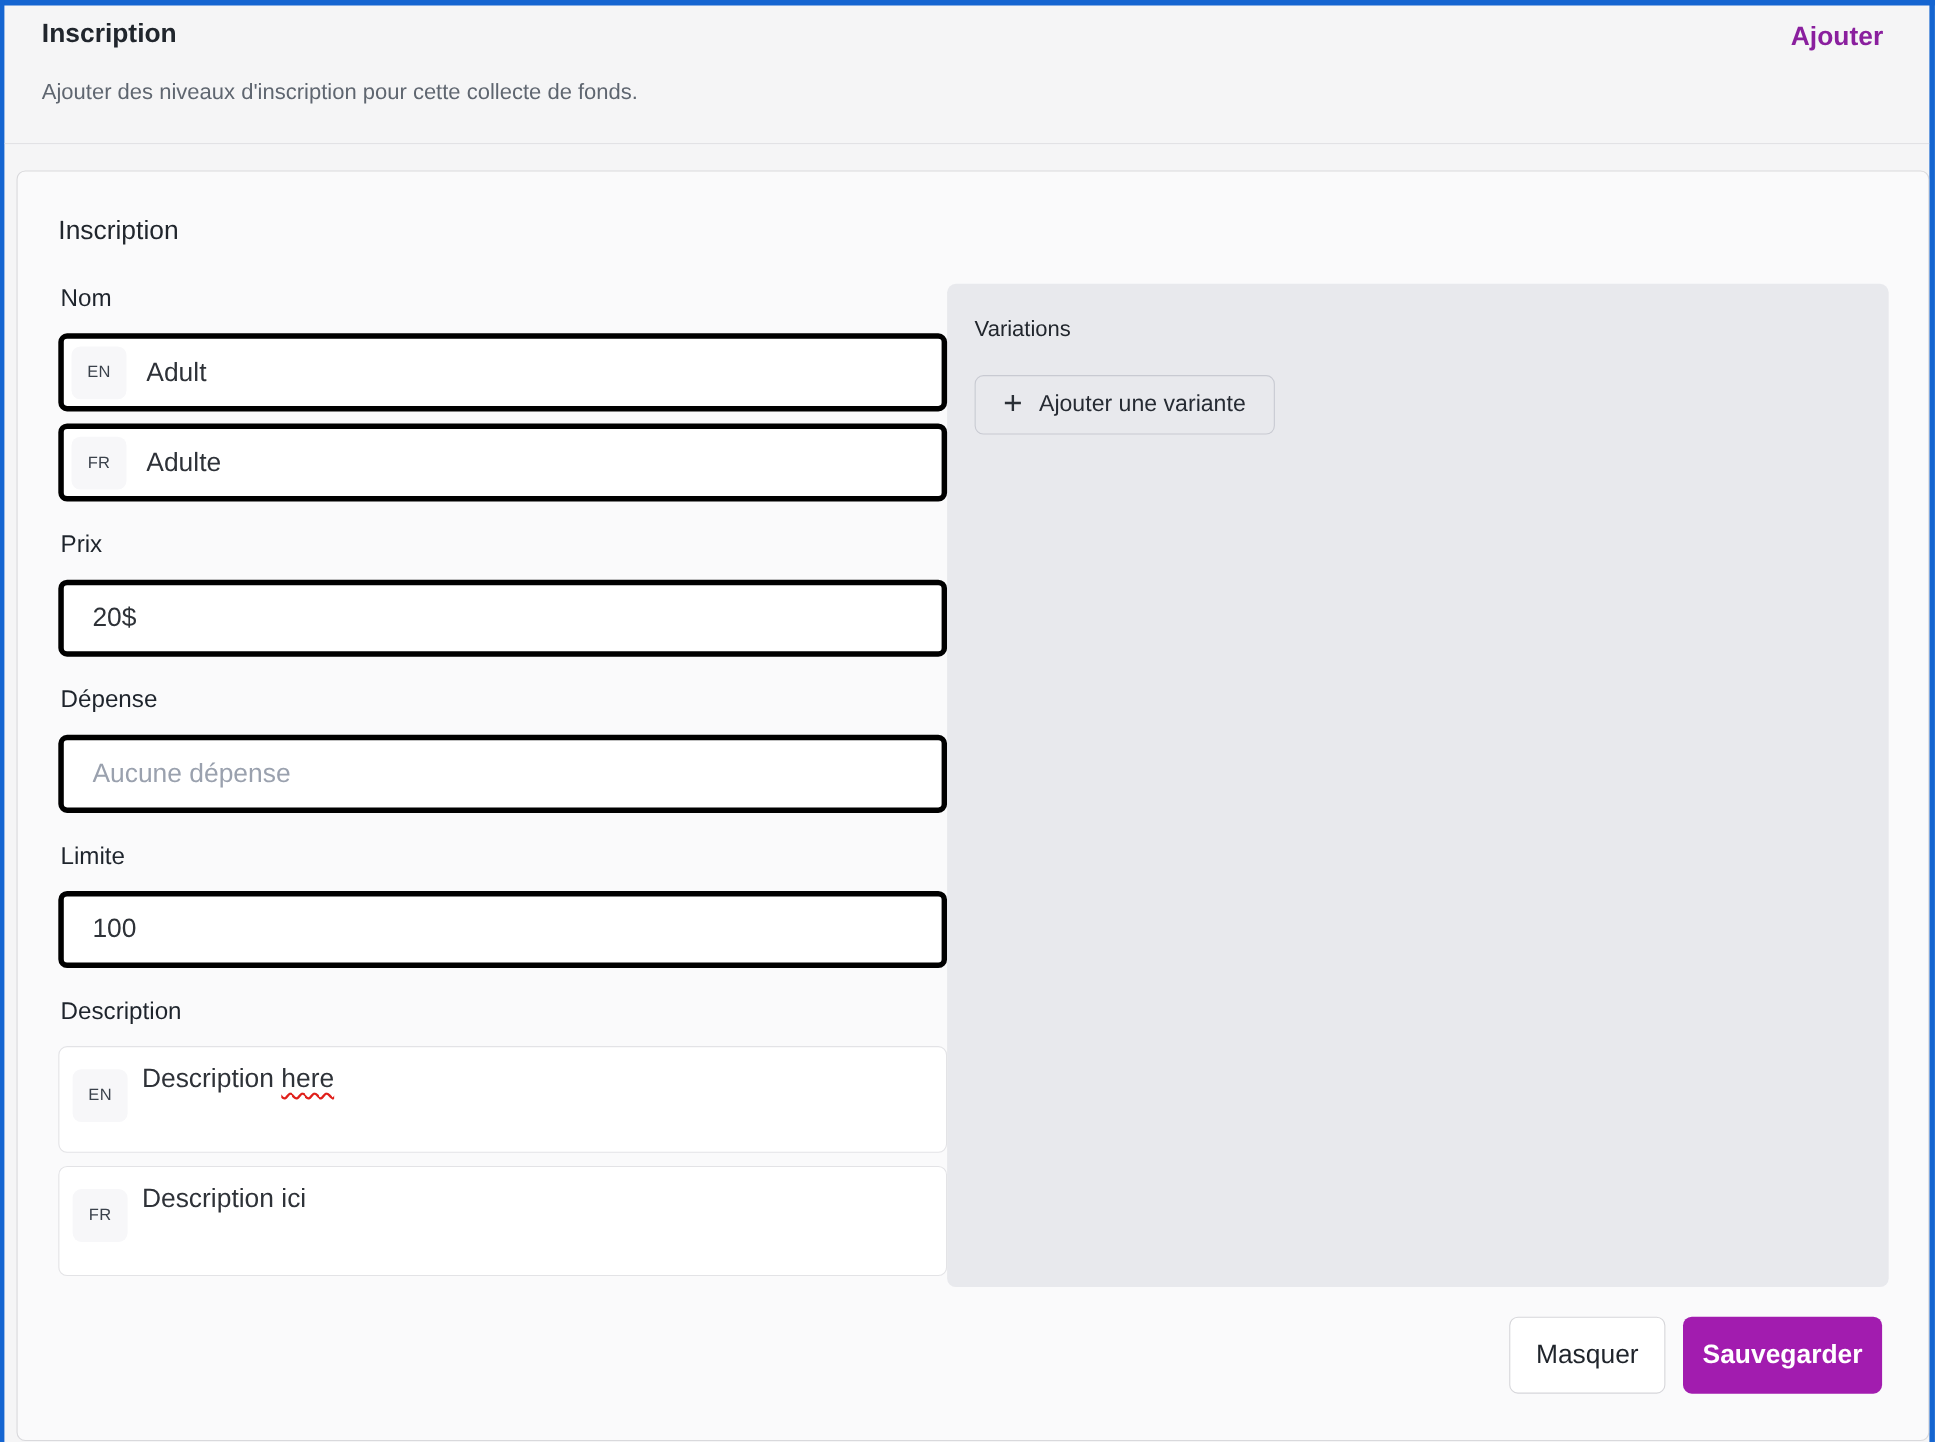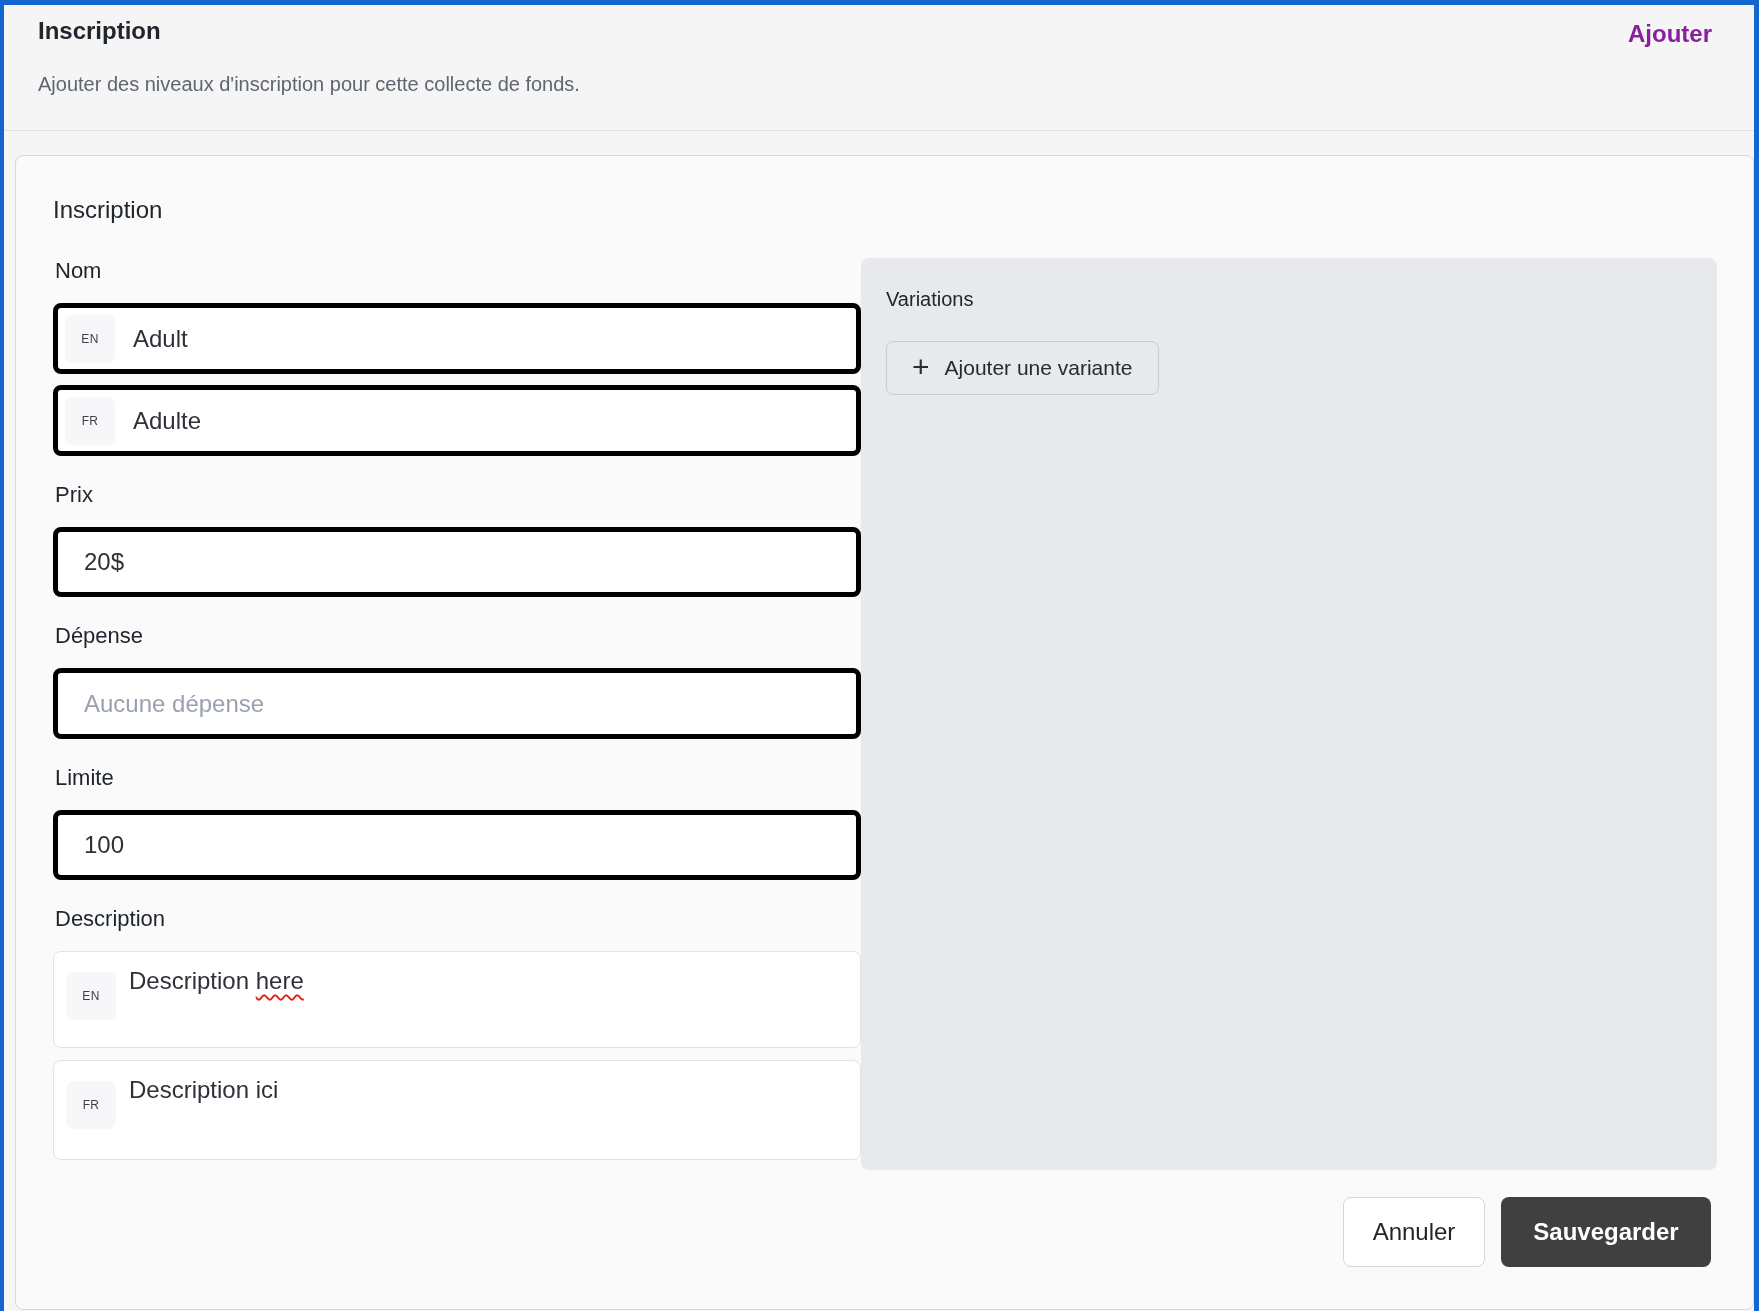--- a/index.html
+++ b/index.html
@@ -50,21 +50,21 @@
   }
   .text-input::placeholder { color: #9AA1AE; opacity: 1; }
   .h70 { height: 70px; }
 
   .badge-wrap { position: relative; width: 808px; }
   .badge-wrap .text-input { padding-left: 75px; }
   .lang-badge {
     position: absolute; left: 12px; top: 50%; transform: translateY(-50%);
     width: 50px; height: 48px; background: #F7F7F9; border-radius: 8px;
     display: flex; align-items: center; justify-content: center;
-    font-size: 12px; color: #3A414B; letter-spacing: 0.3px; pointer-events: none;
+    font-size: 15px; color: #3A414B; letter-spacing: 0.3px; pointer-events: none;
   }
   .stack-gap { margin-top: 11px; }
 
   .textarea-box {
     position: relative; width: 808px;
     background: #FFFFFF; border: 1px solid #E3E3E6; border-radius: 8px;
     padding: 13px 20px 0 75px;
     font-size: 24px; color: #2E3238; line-height: 32px;
     cursor: text;
   }
@@ -98,21 +98,21 @@
   .footer-row {
     display: flex; justify-content: flex-end; align-items: center;
     gap: 16px; margin-top: 27px; padding-right: 6px;
   }
   .btn {
     height: 70px; border-radius: 8px; cursor: pointer;
     display: inline-flex; align-items: center; justify-content: center;
     font-family: "Liberation Sans", sans-serif; font-size: 24px;
   }
   .btn-cancel { width: 142px; background: #FFFFFF; border: 1px solid #D6D6DA; color: #1F242B; }
-  .btn-save  { width: 210px; background: #404040; border: none; color: #FFFFFF; font-weight: bold; }
+  .btn-save  { width: 181px; background: #a21caf; border: none; color: #FFFFFF; font-weight: bold; }
 </style>
 </head>
 <body>
 
 <div class="dlg-header">
   <div class="dlg-header-row">
     <div class="dlg-title">Inscription</div>
     <button class="masquer-link">Ajouter</button>
   </div>
   <div class="dlg-subtitle">Ajouter des niveaux d'inscription pour cette collecte de fonds.</div>
@@ -158,16 +158,16 @@
     <div class="variations-panel">
       <div class="variations-title">Variations</div>
       <button class="add-variant-btn">
         <span class="plus-icon">+</span>
         <span>Ajouter une variante</span>
       </button>
     </div>
   </div>
 
   <div class="footer-row">
-    <button class="btn btn-cancel">Annuler</button>
+    <button class="btn btn-cancel">Masquer</button>
     <button class="btn btn-save">Sauvegarder</button>
   </div>
 </div>
 
 </body></html>

